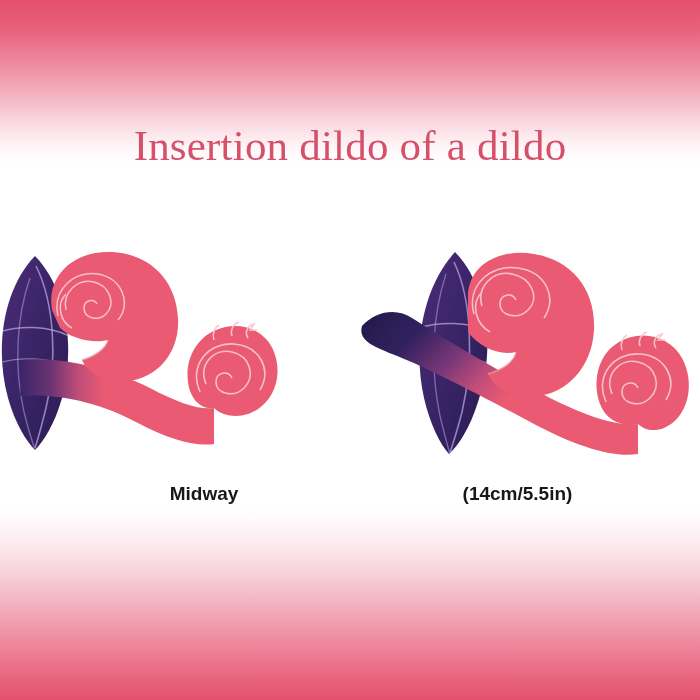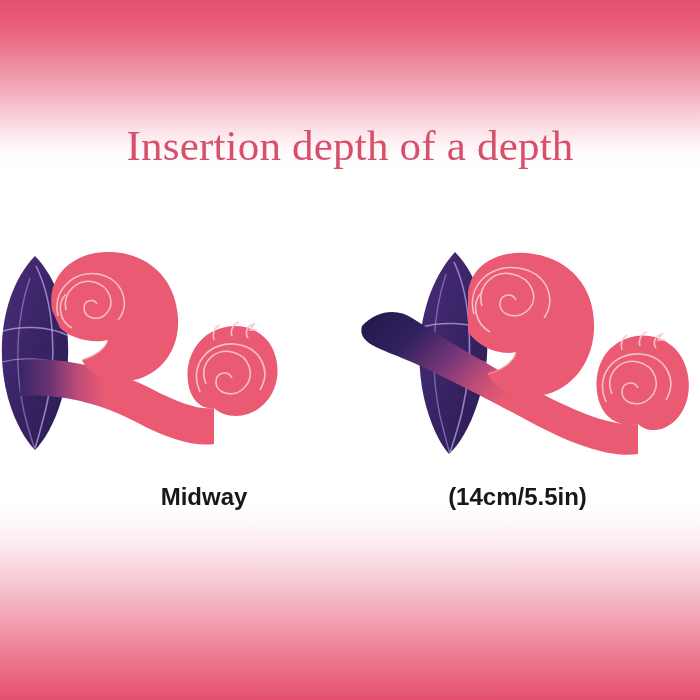--- a/index.html
+++ b/index.html
@@ -72,21 +72,21 @@
   .panel svg { display: block; }
   #panel-midway { left: 0; }
   #panel-allway { left: 350px; }
 
   
   .caption {
     position: absolute;
     text-align: center;
     color: #181818;
     font-family: "Liberation Sans", sans-serif;
-    font-size: 24px;
+    font-size: 19px;
     font-weight: bold;
     line-height: 1.32;
     white-space: nowrap;
   }
   #caption-midway {
     left: 0;
     top: 481px;
     width: 408px;
   }
   #caption-allway {
@@ -95,21 +95,21 @@
     width: 375px;
   }
   .caption .line2 { display: block; }
 </style>
 </head>
 <body>
 
 <div id="infographic">
 
   <div id="title-wrap">
-    <span id="page-title">Insertion depth of a depth</span>
+    <span id="page-title">Insertion dildo of a dildo</span>
   </div>
 
   <div id="illustrations">
 
     <div class="panel" id="panel-midway">
       <svg width="350" height="210" viewBox="0 0 350 210" xmlns="http://www.w3.org/2000/svg">
         <defs>
           <linearGradient id="mwVulva" x1="0" y1="0" x2="1" y2="1">
             <stop offset="0%" stop-color="#4b2c78"></stop>
             <stop offset="45%" stop-color="#3a2568"></stop>

